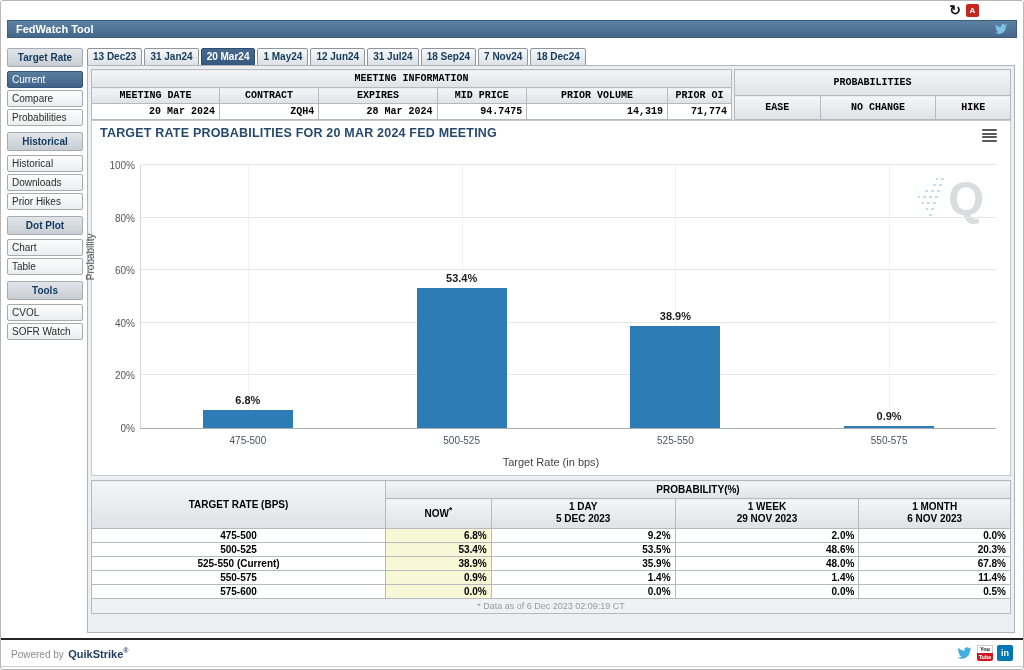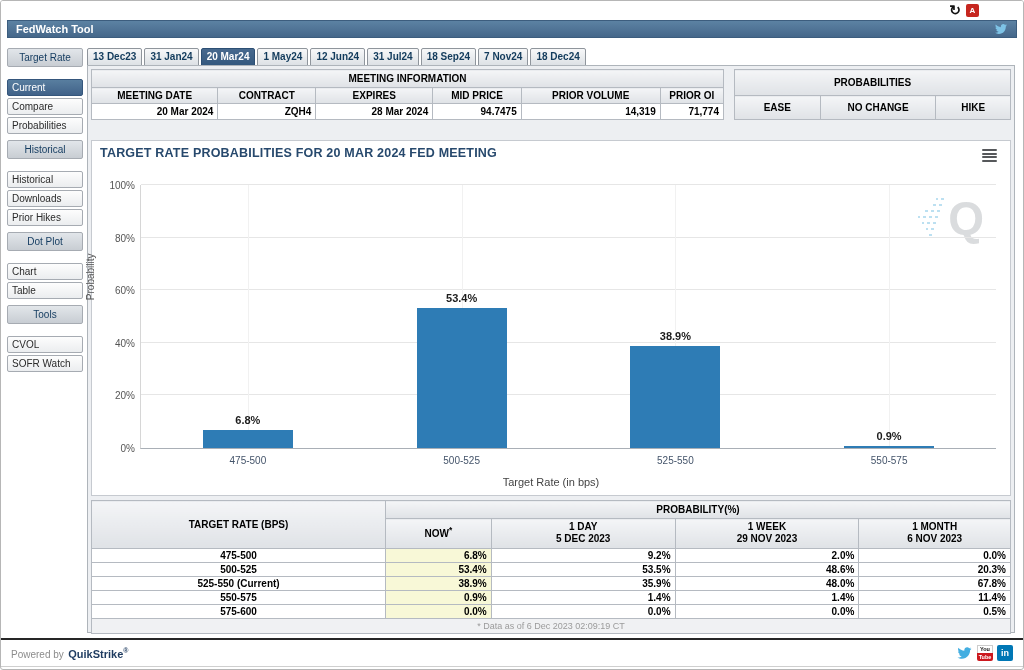--- a/index.html
+++ b/index.html
@@ -13,45 +13,45 @@
   .refresh-icon { font-size:14px; font-weight:bold; color:#121212; line-height:14px; cursor:pointer; }
   .pdf-icon { width:13px; height:13px; background:#c6261f; border-radius:2px; color:#fff; font-size:8px; font-weight:bold; display:flex; align-items:center; justify-content:center; cursor:pointer; }
 
   
   .title-bar { position:absolute; top:19px; left:6px; right:6px; height:18px; background:linear-gradient(#5c82a3,#45678a); border:1px solid #3c5d7e; display:flex; align-items:center; justify-content:space-between; padding:0 8px; }
   .title-bar .title { color:#fff; font-size:11px; font-weight:bold; }
   .tw-top svg { width:14px; height:12px; fill:#7ec3e6; display:block; cursor:pointer; }
 
   
   .sidebar { position:absolute; top:47px; left:6px; width:76px; }
-  .side-header { background:linear-gradient(#e2e6ea,#c8cdd3); border:1px solid #a6abb2; border-radius:2px; font-size:10px; font-weight:normal; color:#123a5f; text-align:center; padding:3px 0; margin:6px 0 12px 0; }
+  .side-header { background:linear-gradient(#e2e6ea,#c8cdd3); border:1px solid #a6abb2; border-radius:2px; font-size:10px; font-weight:bold; color:#123a5f; text-align:center; padding:3px 0; margin:6px 0 4px 0; }
   .side-header.first { margin-top:0; }
   .side-item { background:linear-gradient(#fdfdfd,#ebedef); border:1px solid #a6abb2; border-radius:2px; font-size:10px; color:#2b2b2b; padding:2px 4px; margin-bottom:2px; cursor:pointer; }
   .side-item.selected { background:linear-gradient(#587e9f,#416289); border-color:#35567c; color:#fff; }
 
   
   .tabs { position:absolute; top:47px; left:86px; right:8px; display:flex; gap:2px; }
   .tab { background:linear-gradient(#f7f8f9,#dde1e5); border:1px solid #8f959c; border-radius:2px 2px 0 0; font-size:10px; font-weight:bold; color:#123b5c; padding:2px 5px 3px 5px; white-space:nowrap; cursor:pointer; }
   .tab.selected { background:linear-gradient(#47698e,#35597f); border-color:#2d4f74; color:#fff; }
 
   
   .main-panel { position:absolute; top:64px; left:86px; right:8px; bottom:36px; background:#edeff2; border:1px solid #aeb4ba; padding:3px; }
 
-  .info-row { display:flex; gap:10px; }
+  .info-row { display:flex; gap:2px;font-family:Liberation Mono, monospace; }
   table { border-collapse:collapse; background:#fff; }
   .meeting-table { flex:1; }
   .prob-table { width:277px; }
   th,td { border:1px solid #b5bac1; font-size:10px; }
   .th-group { background:linear-gradient(#f4f5f7,#dfe2e6); font-weight:bold; text-align:center; padding:3px 0; color:#000; }
   .th-col { background:linear-gradient(#f4f5f7,#dfe2e6); font-weight:bold; text-align:center; padding:2px 2px; color:#000; }
   .td-val { font-weight:bold; padding:2px 4px; color:#000; height:15px; }
   .c { text-align:right; } .r { text-align:right; }
 
   
-  .chart-panel { position:relative; margin-top:20px; height:356px; background:#fff; border:1px solid #c6cad0; }
+  .chart-panel { position:relative; margin-top:0; height:356px; background:#fff; border:1px solid #c6cad0; }
   .chart-title { position:absolute; top:5px; left:8px; font-size:12.5px; font-weight:bold; color:#27496d; letter-spacing:.2px; }
   .menu-icon { position:absolute; top:8px; right:13px; width:15px; cursor:pointer; }
   .menu-icon div { height:2px; background:#56585b; margin-bottom:1.5px; border-radius:1px; }
   .chart-subtitle { position:absolute; top:24px; left:0; width:100%; text-align:center; font-size:11px; color:#27496d; }
   .plot { position:absolute; left:48px; right:14px; top:44px; bottom:46px; border-left:1px solid #d6d6d6; border-bottom:1px solid #a9afb6; }
   .hgrid { position:absolute; left:0; right:0; height:1px; background:#e6e6e6; }
   .vgrid { position:absolute; top:0; bottom:0; width:1px; background:#f1f1f1; }
   .ytick { position:absolute; left:-42px; width:36px; text-align:right; font-size:10px; color:#555; transform:translateY(50%); }
   .slot { position:absolute; top:0; bottom:0; width:25%; }
   .bar { position:absolute; bottom:0; left:29%; width:42%; background:#2e7cb5; }

